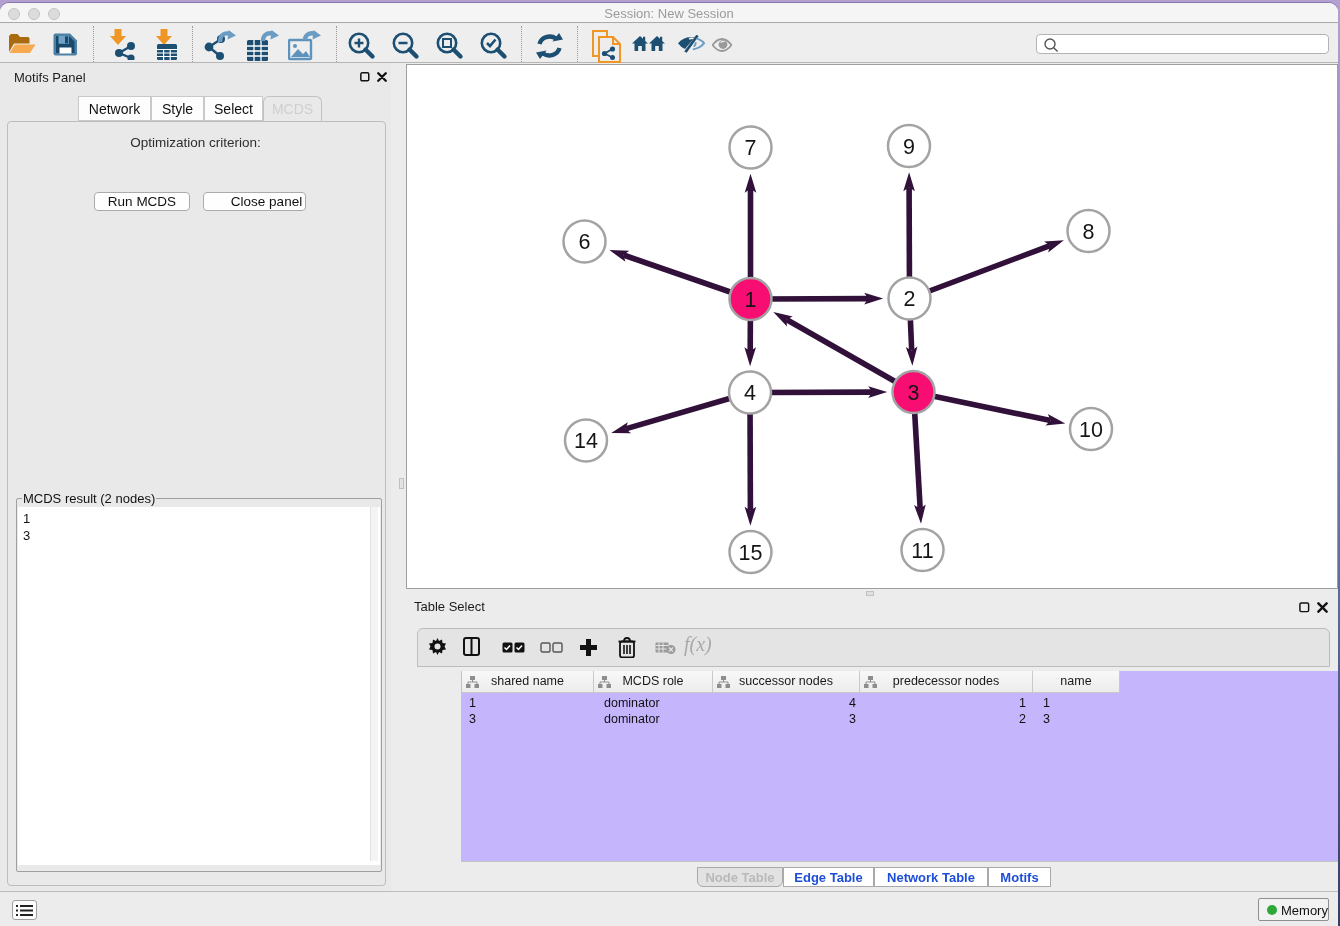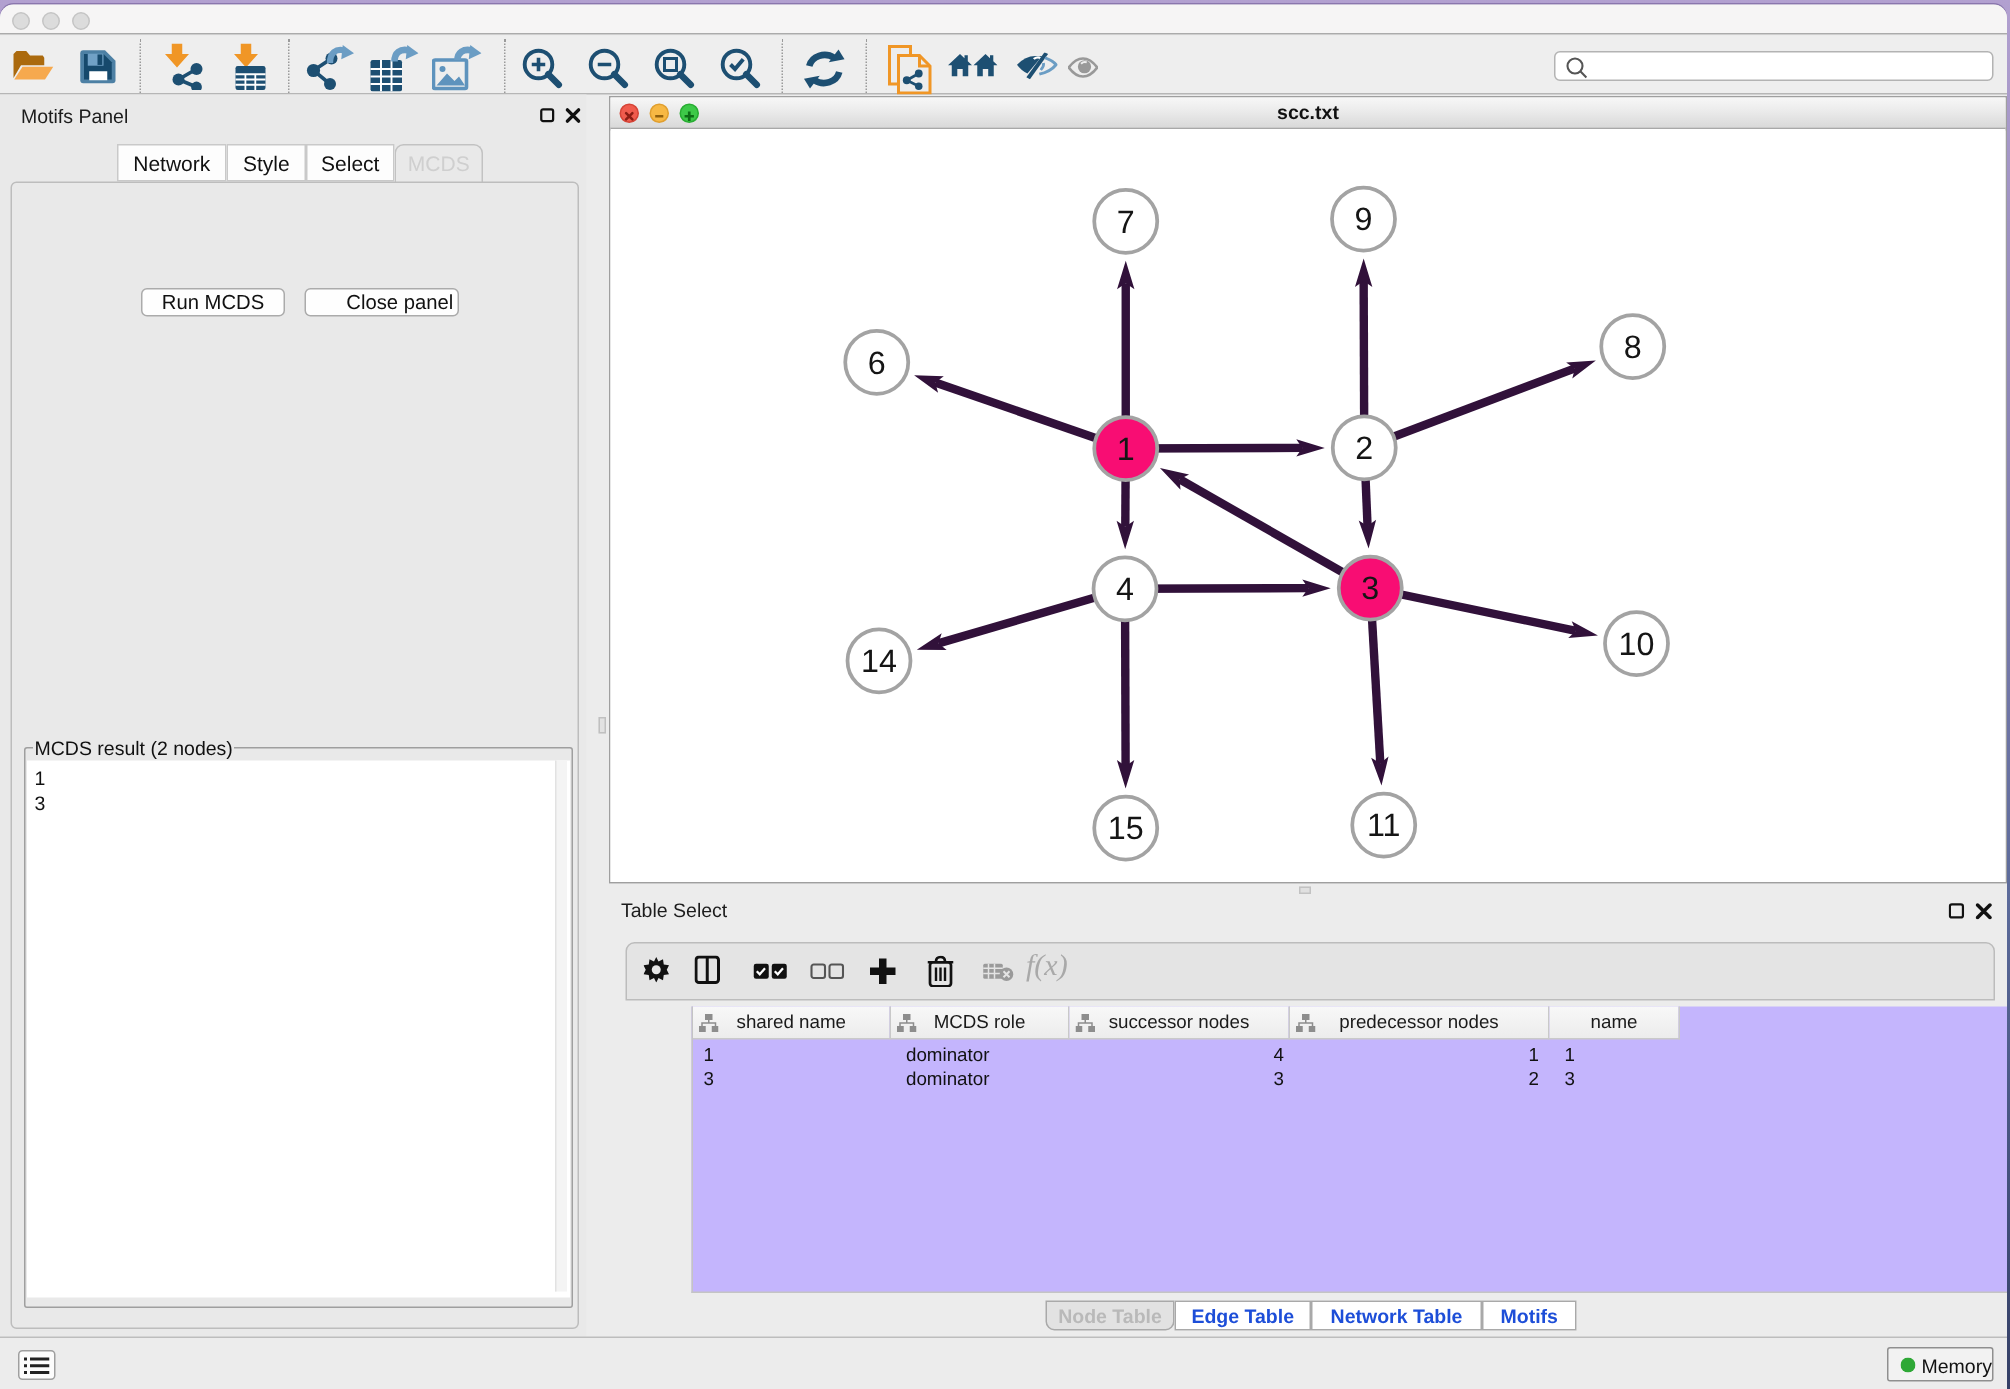--- a/index.html
+++ b/index.html
@@ -59,20 +59,21 @@
 #membtn { position:absolute; right:9px; top:6px; width:71px; height:23px; background:#f2f2f2; border:1.5px solid #8f8f8f; border-radius:2px; font-size:13px; color:#111; }
 svg text { font-family:"Liberation Sans", sans-serif; }
 </style>
 </head>
 <body>
 <div id="win">
   <div id="titlebar">
     <div class="tl" style="left:8px;"></div>
     <div class="tl" style="left:28px;"></div>
     <div class="tl" style="left:48px;"></div>
+    <div id="title">Session: New Session</div>
   </div>
   <div id="toolbar">
     <svg class="tbi" style="left:8px;top:9px;" width="28" height="21" viewBox="0 0 28 21">
         <path d="M1 19 L1 3 L3 1 L9.5 1 L12 4 L20.5 4 L21.5 5.5 L21.5 10.5 L6 10.5 L1 19 Z" fill="#ab6a0e"></path>
         <path d="M1.5 20 L7 11.5 L27.5 11.5 L22 20 Z" fill="#f6a94e"></path>
       </svg>
     <svg class="tbi" style="left:53px;top:9px;" width="25" height="23" viewBox="0 0 25 23">
         <path d="M2.5 0.5 H17 L24 7.5 V20.5 Q24 22.5 22 22.5 H2.5 Q0.5 22.5 0.5 20.5 V2.5 Q0.5 0.5 2.5 0.5 Z" fill="#4d80a4"></path>
         <path d="M3 3 H16 L21.5 8.5 V20 H3 Z" fill="#16496c"></path>
         <rect x="5.5" y="2.8" width="10.5" height="8" fill="#71a1c6"></rect>
@@ -199,41 +200,30 @@
     <svg width="10" height="10" style="position:absolute;left:377px;top:9px;" viewBox="0 0 12 12">
         <path d="M1.5 1.5 L10.5 10.5 M10.5 1.5 L1.5 10.5" stroke="#111" stroke-width="2.8" stroke-linecap="round"></path>
       </svg>
     <div class="tabs">
       <div class="tab" style="left:0; width:73px;">Network</div>
       <div class="tab" style="left:73px; width:53px;">Style</div>
       <div class="tab" style="left:126px; width:59px;">Select</div>
       <div class="tab sel" style="left:185px; width:59px;">MCDS</div>
     </div>
     <div id="cbox"></div>
+    <div id="optlabel">Optimization criterion:</div>
     <div class="btn" style="left:94px; width:96px;">Run MCDS</div>
     <div class="btn" style="left:203px; width:103px;padding-left:24px;">Close panel</div>
     <fieldset id="mcds">
         <legend>MCDS result (2 nodes)</legend>
       <div id="mcdsinner">1<br>3<div id="mcdssb"></div></div>
     </fieldset>
   </div>
   <div id="rcol">
     <div id="netwin">
-      <div id="nettitle">
-        <div class="mac" style="left:6px; background:#f05b4d; border:1px solid #d54437;"><svg width="11" height="11" viewBox="0 0 11 11">
-              <path d="M3.4 3.4 L7.6 7.6 M7.6 3.4 L3.4 7.6" stroke="#8c1d14" stroke-width="1.7" stroke-linecap="round"></path>
-            </svg></div>
-        <div class="mac" style="left:26px; background:#f7b844; border:1px solid #e09f2f;"><svg width="11" height="11" viewBox="0 0 11 11">
-              <line x1="2.8" y1="5.5" x2="8.2" y2="5.5" stroke="#91600d" stroke-width="1.8"></line>
-            </svg></div>
-        <div class="mac" style="left:45.5px; background:#3dc948; border:1px solid #28ad32;"><svg width="11" height="11" viewBox="0 0 11 11">
-              <path d="M5.5 2.4 V8.6 M2.4 5.5 H8.6" stroke="#0d6e16" stroke-width="1.8"></path>
-            </svg></div>
-        <div class="t">scc.txt</div>
-      </div>
       <div id="canvas">
         <svg width="932" height="503" style="position:absolute;left:-1px;top:1px;" viewBox="0 0 932 502">
         <g stroke="#31113a" stroke-width="5.6">
         <line x1="344.5" y1="210.5" x2="344.5" y2="100.3"></line>
         <line x1="344.5" y1="210.5" x2="217.5" y2="166.5"></line>
         <line x1="344.5" y1="210.5" x2="462.2" y2="210.1"></line>
         <line x1="344.5" y1="210.5" x2="344.2" y2="262.7"></line>
         <line x1="503.5" y1="210.0" x2="503.1" y2="98.8"></line>
         <line x1="503.5" y1="210.0" x2="643.9" y2="157.1"></line>
         <line x1="503.5" y1="210.0" x2="505.7" y2="262.2"></line>

